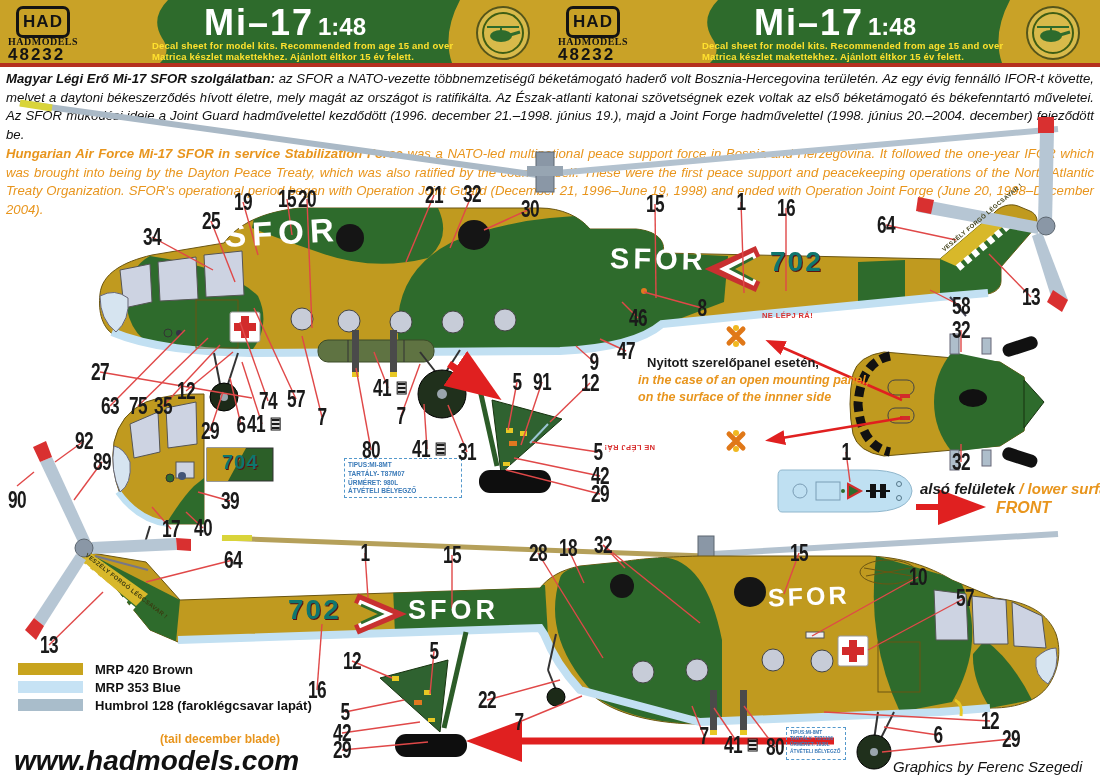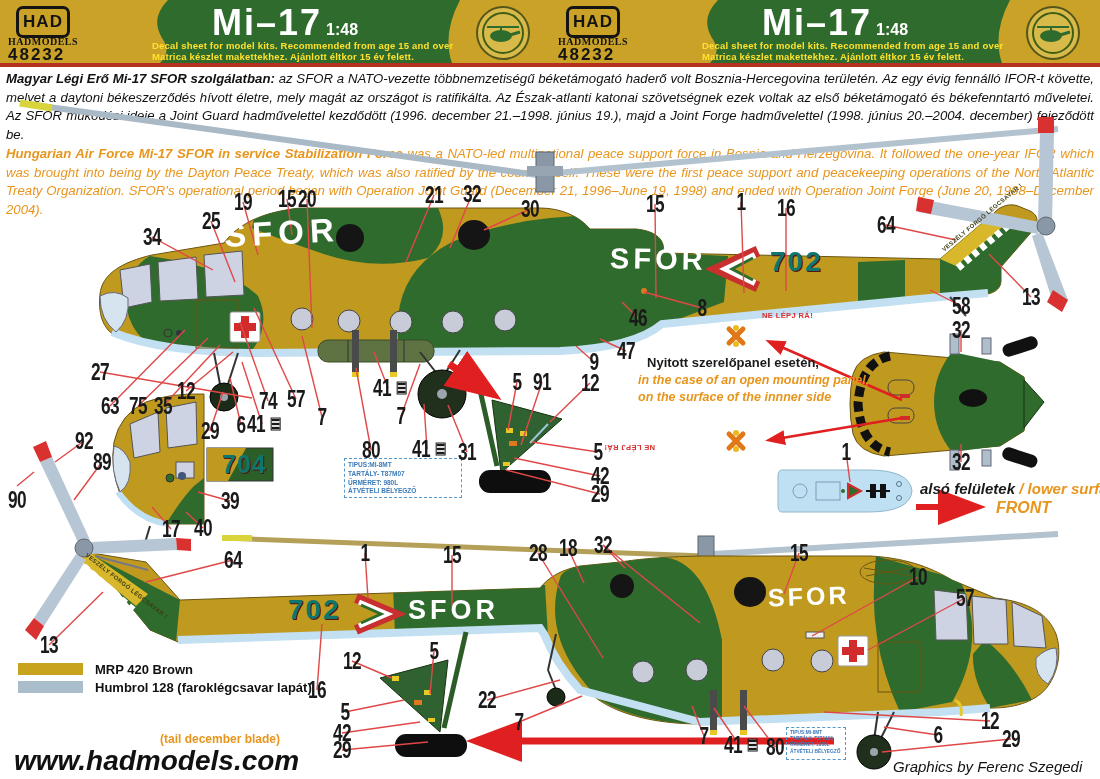--- a/index.html
+++ b/index.html
@@ -12,21 +12,21 @@
   .hdr svg.blob{position:absolute;left:0;top:0;}
   .logo-box{position:absolute;left:16px;top:6px;width:48px;height:26px;border:3px solid #141414;
             border-radius:7px;display:flex;align-items:center;justify-content:center;
             font-weight:800;font-size:17px;color:#141414;letter-spacing:1px;}
   .brand{position:absolute;left:8px;top:36px;font-family:"Liberation Serif",serif;
          font-weight:700;font-size:10px;color:#141414;letter-spacing:.5px;}
   .sku{position:absolute;left:8px;top:45px;font-weight:800;font-size:17px;color:#141414;letter-spacing:2px;}
   .title-wrap{position:absolute;left:150px;top:2px;width:270px;display:flex;align-items:baseline;
               justify-content:center;gap:4px;}
   .hdr-title{font-weight:800;font-size:36px;color:#fff;letter-spacing:2px;}
-  .hdr-scale{font-weight:700;font-size:16px;color:#fff;}
+  .hdr-scale{font-weight:700;font-size:24px;color:#fff;}
   .sub{position:absolute;left:152px;width:330px;font-weight:700;font-size:9.5px;color:#ffe12e;
        letter-spacing:.2px;white-space:nowrap;}
   .sub1{top:40px;} .sub2{top:51px;}
   .badge{position:absolute;right:20px;top:6px;width:50px;height:50px;border-radius:50%;
          background:#d8ba4a;border:2px solid #55551a;display:flex;align-items:center;justify-content:center;}
   .rule{position:absolute;left:0;top:63px;width:1100px;height:4px;background:#b5301f;}
   
   .intro{position:absolute;left:6px;top:70px;width:1088px;font-style:italic;font-size:13.2px;
          line-height:1.42;text-align:justify;}
   .intro p{margin:0;}
@@ -461,21 +461,21 @@
         <line x1="1011" y1="739" x2="882" y2="752"></line>
       </g>
   </svg>
 
   <div class="ov sfor" style="left:224px;top:216px;font-size:33px;letter-spacing:6px;transform:rotate(-3deg);">SFOR</div>
   <div class="ov sfor" style="left:610px;top:245px;font-size:29px;letter-spacing:4px;transform:rotate(1deg);">SFOR</div>
   <div class="ov code" style="left:770px;top:248px;font-size:28px;letter-spacing:2px;">702</div>
   <div class="ov code" style="left:288px;top:596px;font-size:28px;letter-spacing:2px;">702</div>
   <div class="ov sfor" style="left:408px;top:597px;font-size:27px;letter-spacing:4px;">SFOR</div>
   <div class="ov sfor" style="left:768px;top:584px;font-size:25px;letter-spacing:3px;transform:rotate(-2deg);">SFOR</div>
-  <div class="ov code" style="left:222px;top:452px;font-size:25px;letter-spacing:1px;">704</div>
+  <div class="ov code" style="left:222px;top:452px;font-size:20px;letter-spacing:1px;">704</div>
   <div class="ov tailwarn" style="left:941px;top:248px;transform:rotate(-40deg);transform-origin:left top;">VESZÉLY FORGÓ LÉGCSAVAR !</div>
   <div class="ov tailwarn" style="left:88px;top:552px;transform:rotate(38deg);transform-origin:left top;">VESZÉLY FORGÓ LÉGCSAVAR !</div>
 
   <div class="ov warn-red" style="left:762px;top:312px;">NE LÉPJ RÁ!</div>
   <div class="ov warn-red" style="left:604px;top:443px;transform:rotate(180deg);">NE LÉPJ RÁ!</div>
 
   <div class="note" style="left:638px;top:354px;">
     <div class="hu">Nyitott szerelőpanel esetén,</div>
     <div class="en">in the case of an open mounting panel,</div>
     <div class="en">on the surface of the innner side</div>
@@ -498,20 +498,24 @@
     <div>ŰRMÉRET: 1930L</div>
     <div>ÁTVÉTELI BÉLYEGZŐ</div>
   </div>
 
   <div class="legend">
     <div class="lrow">
       <span class="sw" style="background:#c8a41e;"></span>
       <span class="llab">MRP 420 Brown</span>
     </div>
     <div class="lrow">
+      <span class="sw" style="background:#c6e2f4;"></span>
+      <span class="llab">MRP 353 Blue</span>
+    </div>
+    <div class="lrow">
       <span class="sw" style="background:#a9bdcb;"></span>
       <span class="llab">Humbrol 128 (faroklégcsavar lapát)</span>
     </div>
     <div class="lnote">(tail december blade)</div>
   </div>
   <div class="website">www.hadmodels.com</div>
   <div class="credit">Graphics by Ferenc Szegedi 2023</div>
 
   <div id="callouts">
       <div class="callout" style="left: 100px; top: 372px;">

